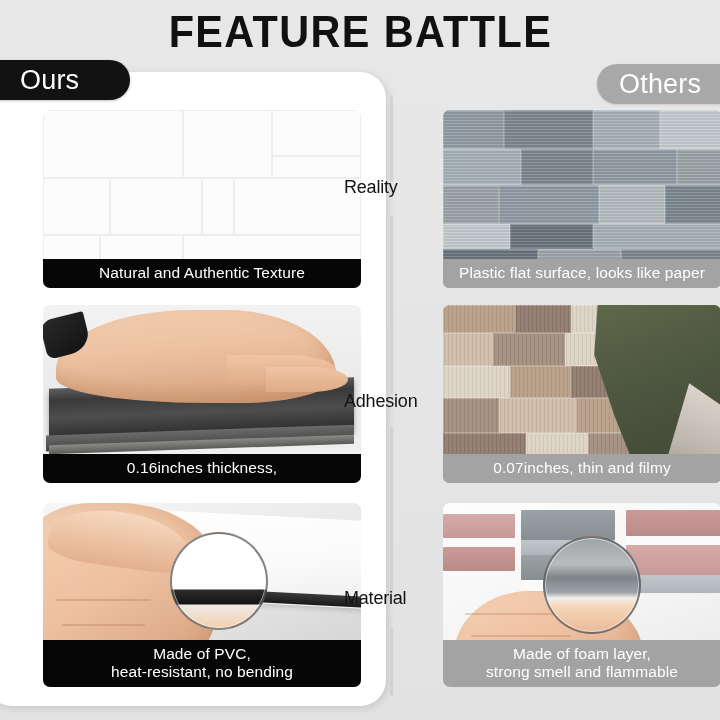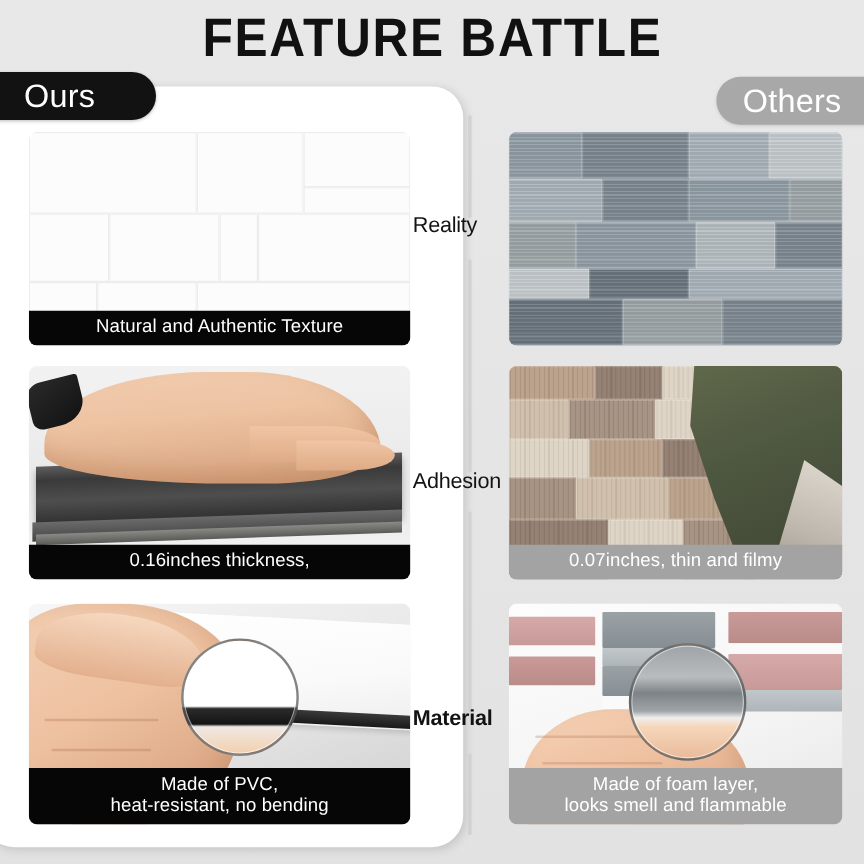--- a/index.html
+++ b/index.html
@@ -109,27 +109,28 @@
     font-size: 18px;
     color: #131313;
     font-weight: 400;
     letter-spacing: -0.2px;
     z-index: 20;
     background: transparent;
     white-space: nowrap;
   }
   .sl-1 { top: 177px; }
   .sl-2 { top: 391px; }
-  .sl-3 { top: 588px; font-weight: bold; }
+  .sl-3 { top: 588px; }
 
   
   .panel {
     position: absolute;
     z-index: 10;
     overflow: hidden;
+    margin-left: 19px;
   }
   .panel-left  { left: 24px;  width: 318px; }
   .panel-right { left: 424px; width: 278px; }
 
   .row1 { top: 110px; height: 178px; }
   .row2 { top: 305px; height: 178px; padding-left: 26px; }
   .row3 { top: 503px; height: 184px; }
 
   .panel .media {
     position: absolute;
@@ -417,20 +418,23 @@
     <div class="plank wg-a" style="left:20%;top:42%;width:36%;height:22%;"></div>
     <div class="plank wg-f" style="left:56%;top:42%;width:24%;height:22%;"></div>
     <div class="plank wg-c" style="left:80%;top:42%;width:20%;height:22%;"></div>
     <div class="plank wg-d" style="left:0%;top:64%;width:24%;height:14%;"></div>
     <div class="plank wg-g" style="left:24%;top:64%;width:30%;height:14%;"></div>
     <div class="plank wg-b" style="left:54%;top:64%;width:46%;height:14%;"></div>
     <div class="plank wg-g" style="left:0%;top:78%;width:34%;height:22%;"></div>
     <div class="plank wg-e" style="left:34%;top:78%;width:30%;height:22%;"></div>
     <div class="plank wg-c" style="left:64%;top:78%;width:36%;height:22%;"></div>
   </div>
+  <div class="caption caption-gray">
+    <span>Plastic flat surface, looks like paper</span>
+  </div>
 </div>
 
 <div class="panel panel-left row2">
   <div class="media handtile">
     <div class="ht-tile"></div>
     <div class="ht-tile2"></div>
     <div class="ht-edge"></div>
     <div class="ht-hand"></div>
     <div class="ht-finger ht-f1"></div>
     <div class="ht-finger ht-f2"></div>
@@ -497,15 +501,15 @@
     <div class="fl-strip fl-pink" style="left:66%;top:23%;width:34%;height:16%;"></div>
     <div class="fl-strip fl-lgray" style="left:66%;top:39%;width:34%;height:10%;"></div>
     <div class="fl-hand"></div>
     <div class="fl-crease" style="left:8%;top:60%;width:40%;"></div>
     <div class="fl-crease" style="left:10%;top:72%;width:36%;"></div>
     <div class="fl-crease" style="left:12%;top:84%;width:30%;"></div>
     <div class="magnifier mag-right"></div>
   </div>
   <div class="caption caption-gray">
     <span>Made of foam layer,</span>
-    <span class="l2">looks smell and flammable</span>
+    <span class="l2">strong smell and flammable</span>
   </div>
 </div>
 
 </body></html>

